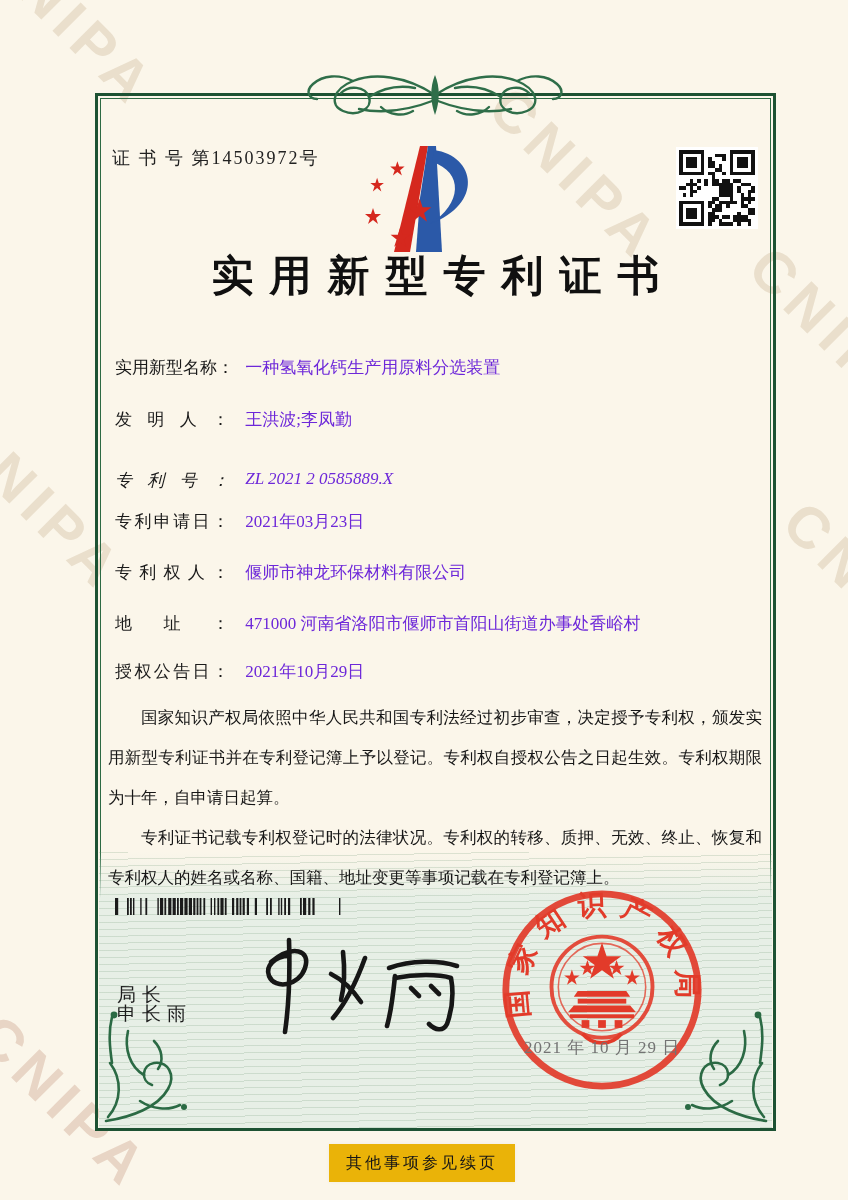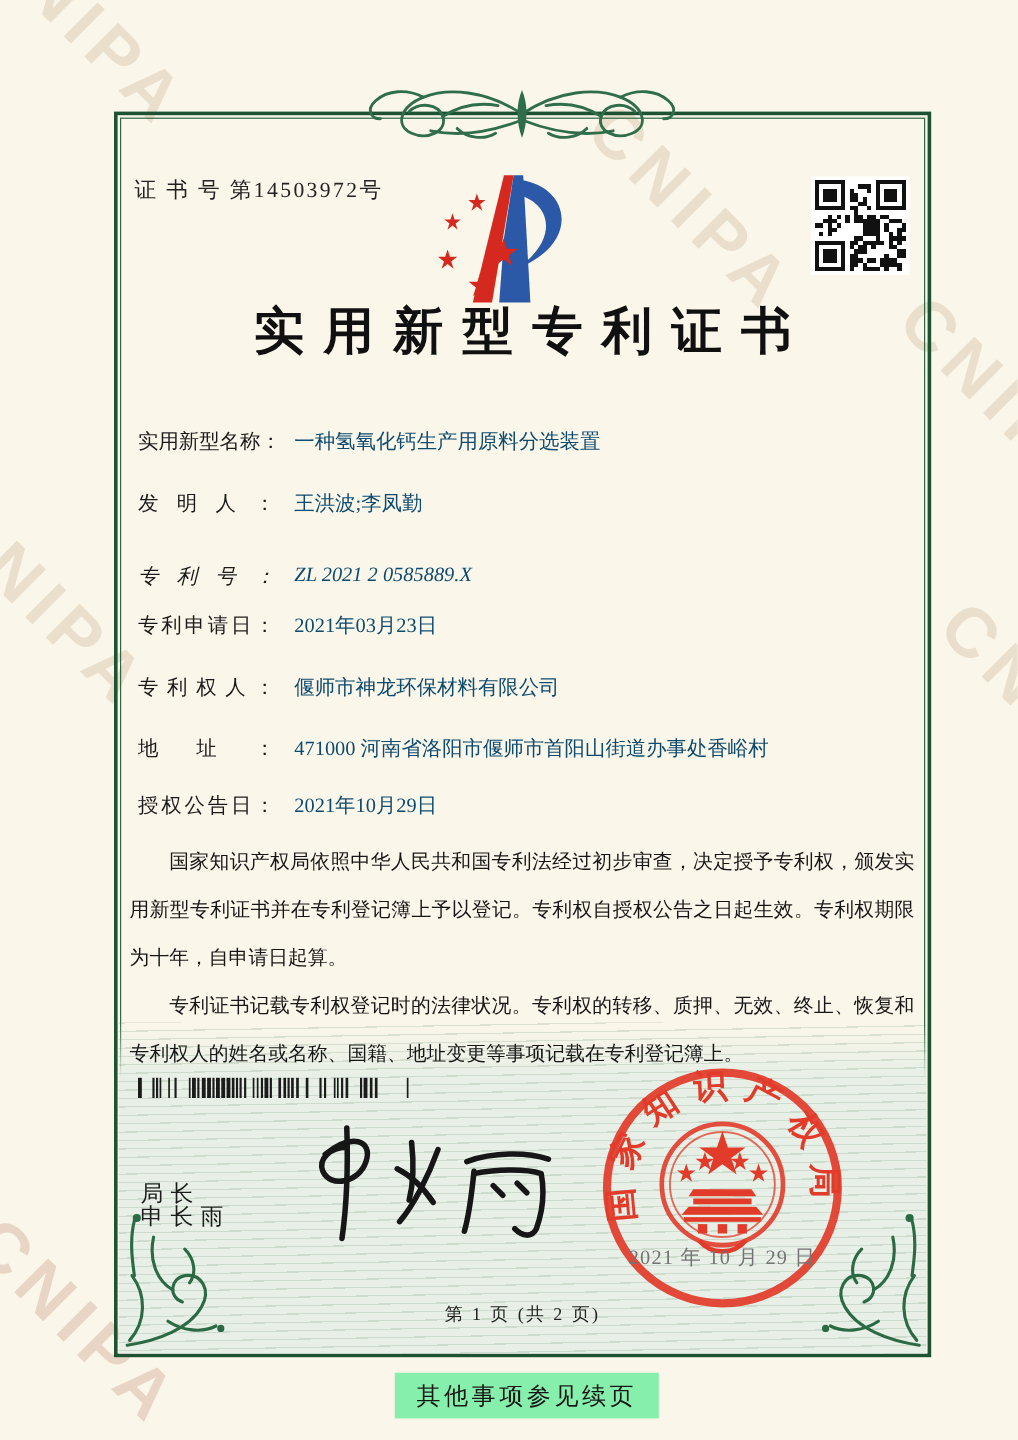--- a/index.html
+++ b/index.html
@@ -62,21 +62,21 @@
     text-align:center;font-size:42px;font-weight:bold;
     letter-spacing:16px;text-indent:16px;color:#101010;
   }
 
   .field{position:absolute;left:115px;font-size:17px;white-space:nowrap;}
   .field-label{
     display:inline-block;width:114px;
     text-align:justify;text-align-last:justify;
     vertical-align:top;color:#1a1a1a;
   }
-  .field-value{margin-left:12px;color:#0c4a6e;}
+  .field-value{margin-left:12px;color:#6d28d9;}
   .f0{top:356px;} .f1{top:408px;} .f2{top:469px;font-style:italic;} .f3{top:510px;}
   .f4{top:561px;} .f5{top:612px;} .f6{top:660px;}
   .field-right{position:absolute;left:432px;top:660px;font-size:17px;white-space:nowrap;}
   .field-right .field-label{width:auto;text-align:left;text-align-last:left;}
 
   .paragraphs{
     position:absolute;left:108px;top:698px;width:654px;
     font-size:16.5px;line-height:40px;text-align:justify;color:#161616;
   }
   .paragraphs p{margin:0;text-indent:2em;}
@@ -93,23 +93,23 @@
     text-align:center;font-size:17px;color:#737373;letter-spacing:1px;
     white-space:nowrap;
   }
 
   .page-info{
     position:absolute;left:95px;top:1086px;width:681px;
     text-align:center;font-size:15px;color:#222;letter-spacing:2px;
   }
 
   .cont-note{
-    position:absolute;left:329px;top:1144px;width:220px;height:38px;
-    background:#86efac;display:flex;align-items:center;justify-content:center;
-    font-size:20px;letter-spacing:3px;color:#161616;
+    position:absolute;left:329px;top:1144px;width:186px;height:38px;
+    background:#eab308;display:flex;align-items:center;justify-content:center;
+    font-size:16px;letter-spacing:3px;color:#161616;
     box-shadow:0 0 4px rgba(0,0,0,.04);
   }
 </style>
 </head>
 <body>
 
 <div class="page">
 
   <span class="wm wm1">CNIPA</span>
   <span class="wm wm2">CNIPA</span>
@@ -435,16 +435,15 @@
       <path d="M70 128 L140 128 L134 121 L76 121 Z" stroke="none"></path>
       <rect x="72" y="130" width="66" height="4" stroke="none"></rect>
       <rect x="84" y="136" width="8" height="8" stroke="none"></rect>
       <rect x="101" y="136" width="8" height="8" stroke="none"></rect>
       <rect x="118" y="136" width="8" height="8" stroke="none"></rect>
       <path d="M85 150 A 26 26 0 0 0 125 150" fill="none" stroke-width="4"></path>
     </g>
   </svg>
   <div class="seal-date">2021 年 10 月 29 日</div>
 
-  <div class="page-info">第 1 页 (共 2 页)</div>
   <div class="cont-note">其他事项参见续页</div>
 
 </div>
 
 </body></html>

